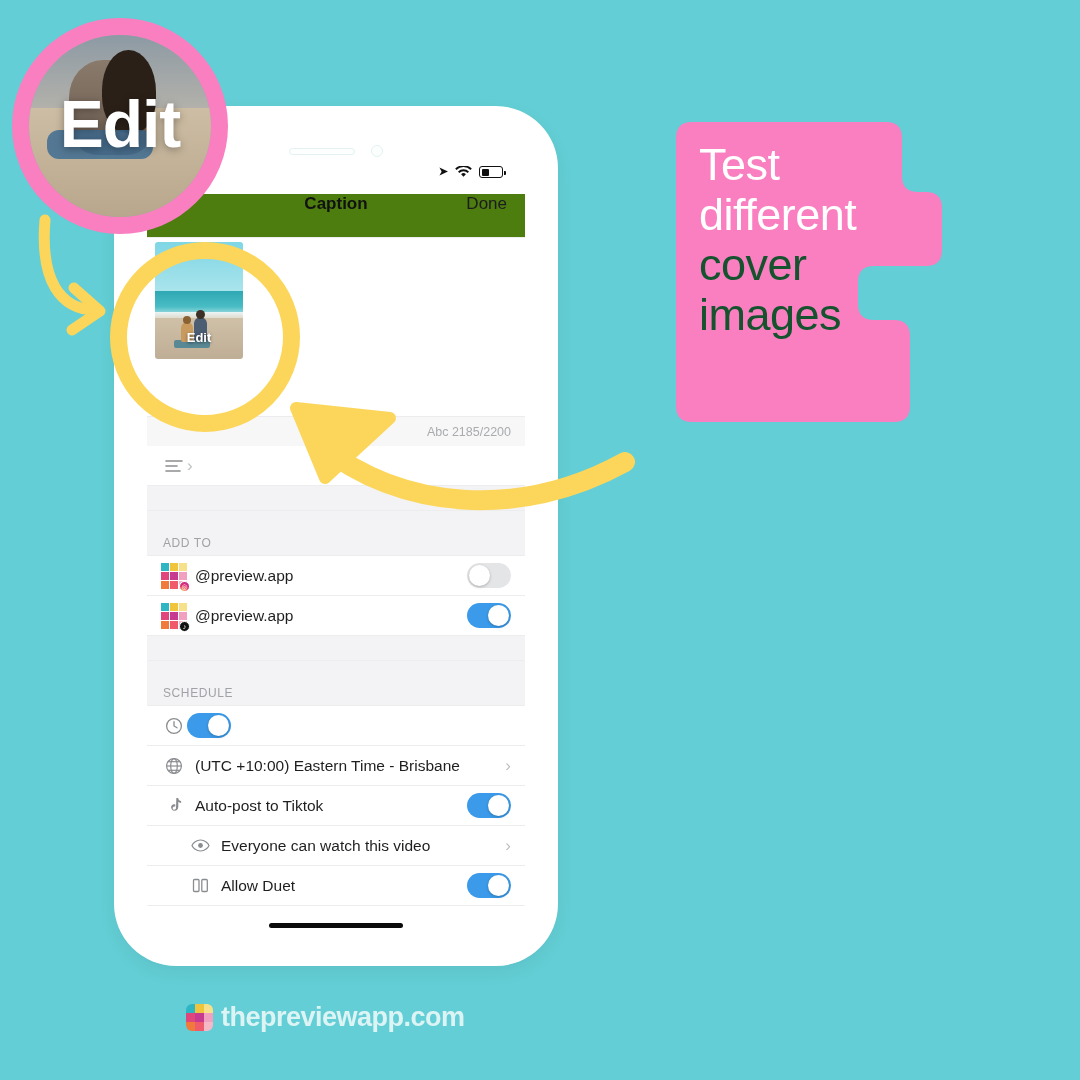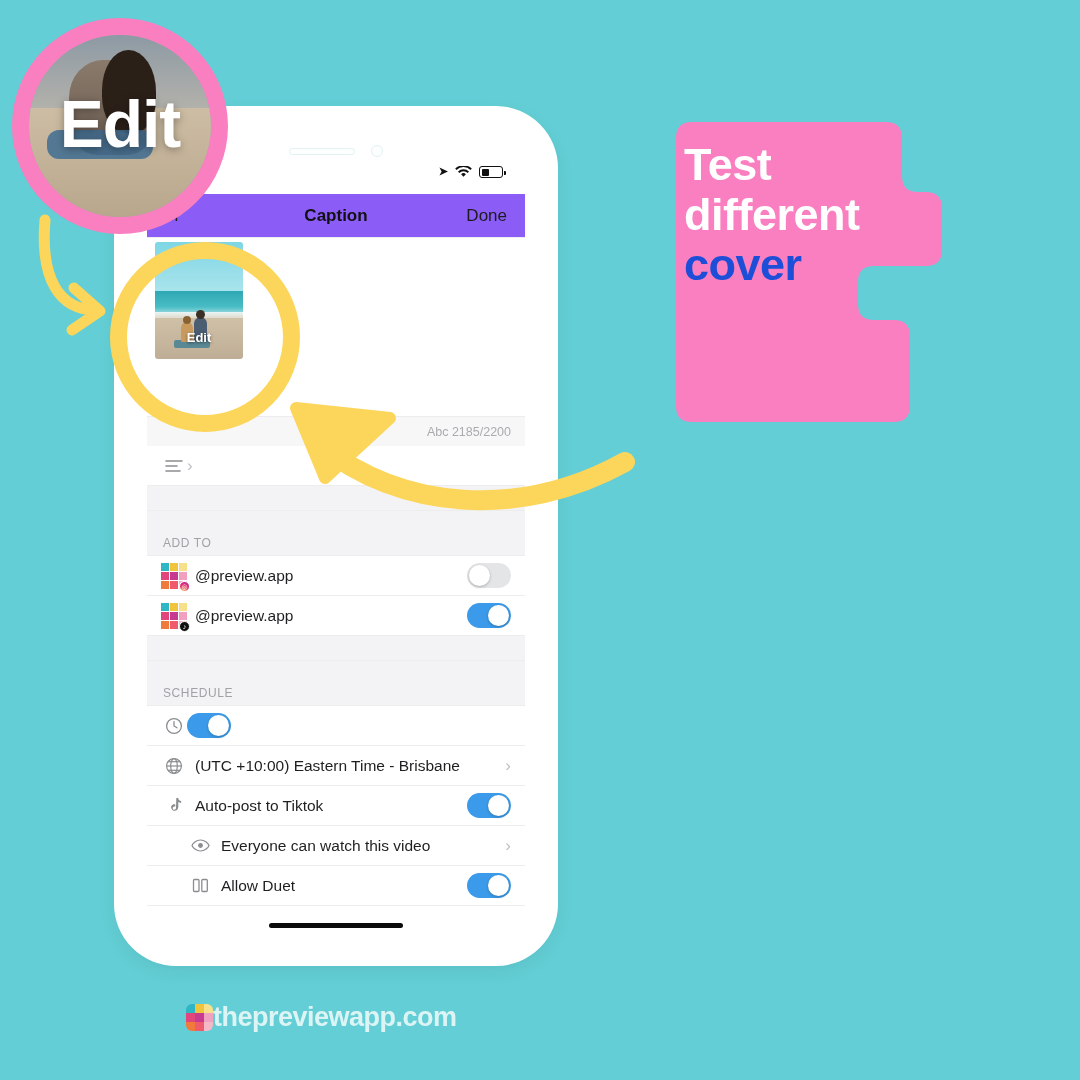--- a/index.html
+++ b/index.html
@@ -57,22 +57,22 @@
   }
   .batt::after{
     content:""; position:absolute; right:-4px; top:3.5px;
     width:2px; height:4px; background:#111; border-radius:0 1px 1px 0;
   }
   .batt .lvl{ width:40%; height:100%; background:#111; border-radius:1px; }
 
   
   #nav-bar{
     position:absolute; top:62px; left:0; width:378px; height:44px;
-    display:flex; align-items:center; padding:0 18px;
-    border-bottom:1px solid #eceded; background:#8b5cf6;
+    display:flex; padding:0 18px;
+    border-bottom:1px solid #eceded; background:#4d7c0f;
   }
   #nav-bar .nav-cancel{ font-size:17px; color:#1c1c1e; flex:0 0 auto; }
   #nav-bar .nav-title{
     position:absolute; left:0; width:378px; text-align:center;
     font-size:17px; font-weight:bold; color:#111; pointer-events:none;
   }
   #nav-bar .nav-done{ margin-left:auto; font-size:17px; color:#1c1c1e; z-index:2;}
 
   
   #caption-area{
@@ -201,30 +201,30 @@
 
   
   #yellow-ring{
     position:absolute; left:110px; top:242px; width:190px; height:190px;
     border-radius:50%; border:17px solid #FCD65A;
   }
 
   
   #pink-block{ position:absolute; left:660px; top:118px; width:288px; height:330px; }
   #pink-block .pb-text{
-    position:absolute; left:24px; top:22px; width:250px;
-    font-size:45px; font-weight:bold; line-height:1.11; letter-spacing:-.5px;
+    position:absolute; left:39px; top:22px; width:250px;
+    font-size:45px; font-weight:normal; line-height:1.11; letter-spacing:-.5px;
   }
   .pb-white{ color:#ffffff; display:block; }
-  .pb-yellow{ color:#1d4ed8; display:block; }
+  .pb-yellow{ color:#14532d; display:block; }
 
   
   #watermark{
     position:absolute; left:186px; top:1002px;
-    display:flex; align-items:center; gap:0;
+    display:flex; align-items:center; gap:8px;
   }
   #watermark .wm-grid{
     width:27px; height:27px; border-radius:6px; overflow:hidden;
     display:grid; grid-template-columns:repeat(3,1fr); grid-template-rows:repeat(3,1fr);
   }
   #watermark .wm-grid i{ display:block; }
   #watermark .wm-text{
     font-size:27px; font-weight:bold; color:#ddf4f5; letter-spacing:-.5px;
   }
 </style>
@@ -439,20 +439,21 @@
       <path d="M16 20 Q16 4 32 4 L226 4 Q242 4 242 20 L242 58 Q242 74 258 74
                L266 74 Q282 74 282 90 L282 132 Q282 148 266 148
                L214 148 Q198 148 198 164 L198 186 Q198 202 214 202
                L234 202 Q250 202 250 218 L250 288 Q250 304 234 304
                L32 304 Q16 304 16 288 Z" fill="#F97FC0"></path>
     </svg>
     <div class="pb-text">
       <span class="pb-white">Test</span>
       <span class="pb-white">different</span>
       <span class="pb-yellow">cover</span>
+      <span class="pb-yellow">images</span>
     </div>
   </div>
 
   <div id="watermark">
     <span class="wm-grid">
       <i style="background:#2fb6c4"></i>
         <i style="background:#f0c43c"></i>
         <i style="background:#f7e08a"></i>
       <i style="background:#e0457b"></i>
         <i style="background:#c63b8f"></i>

